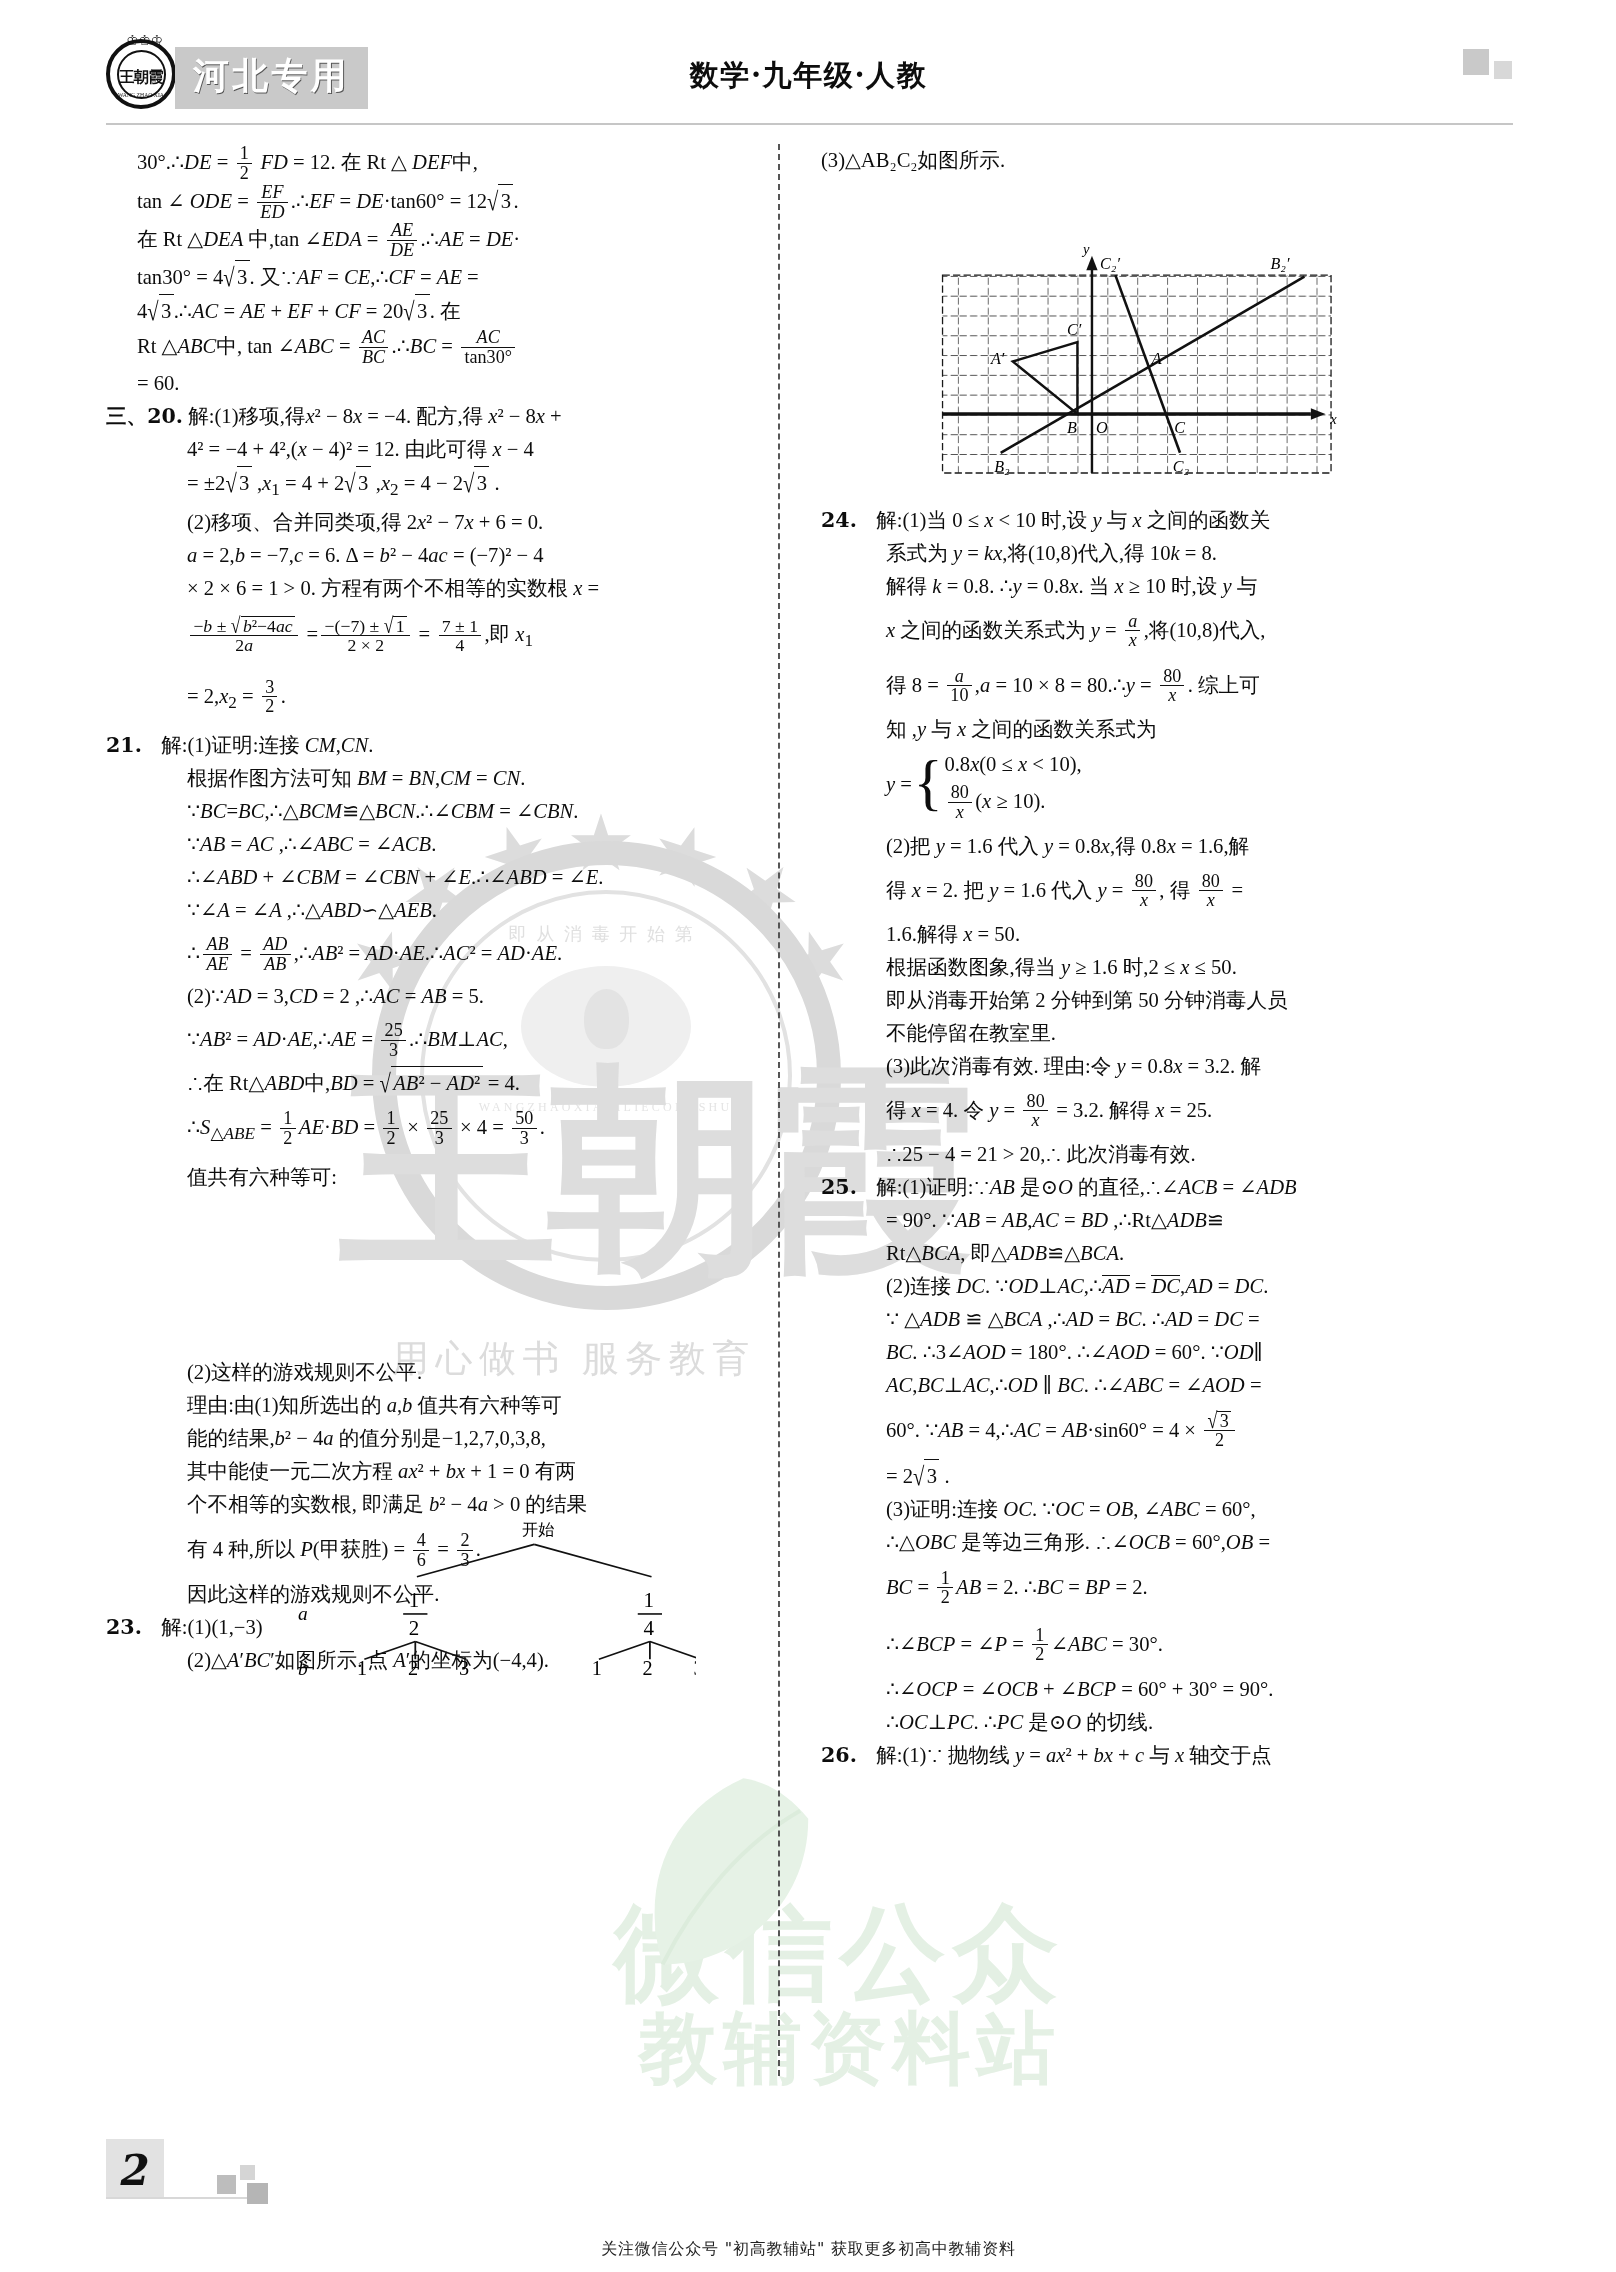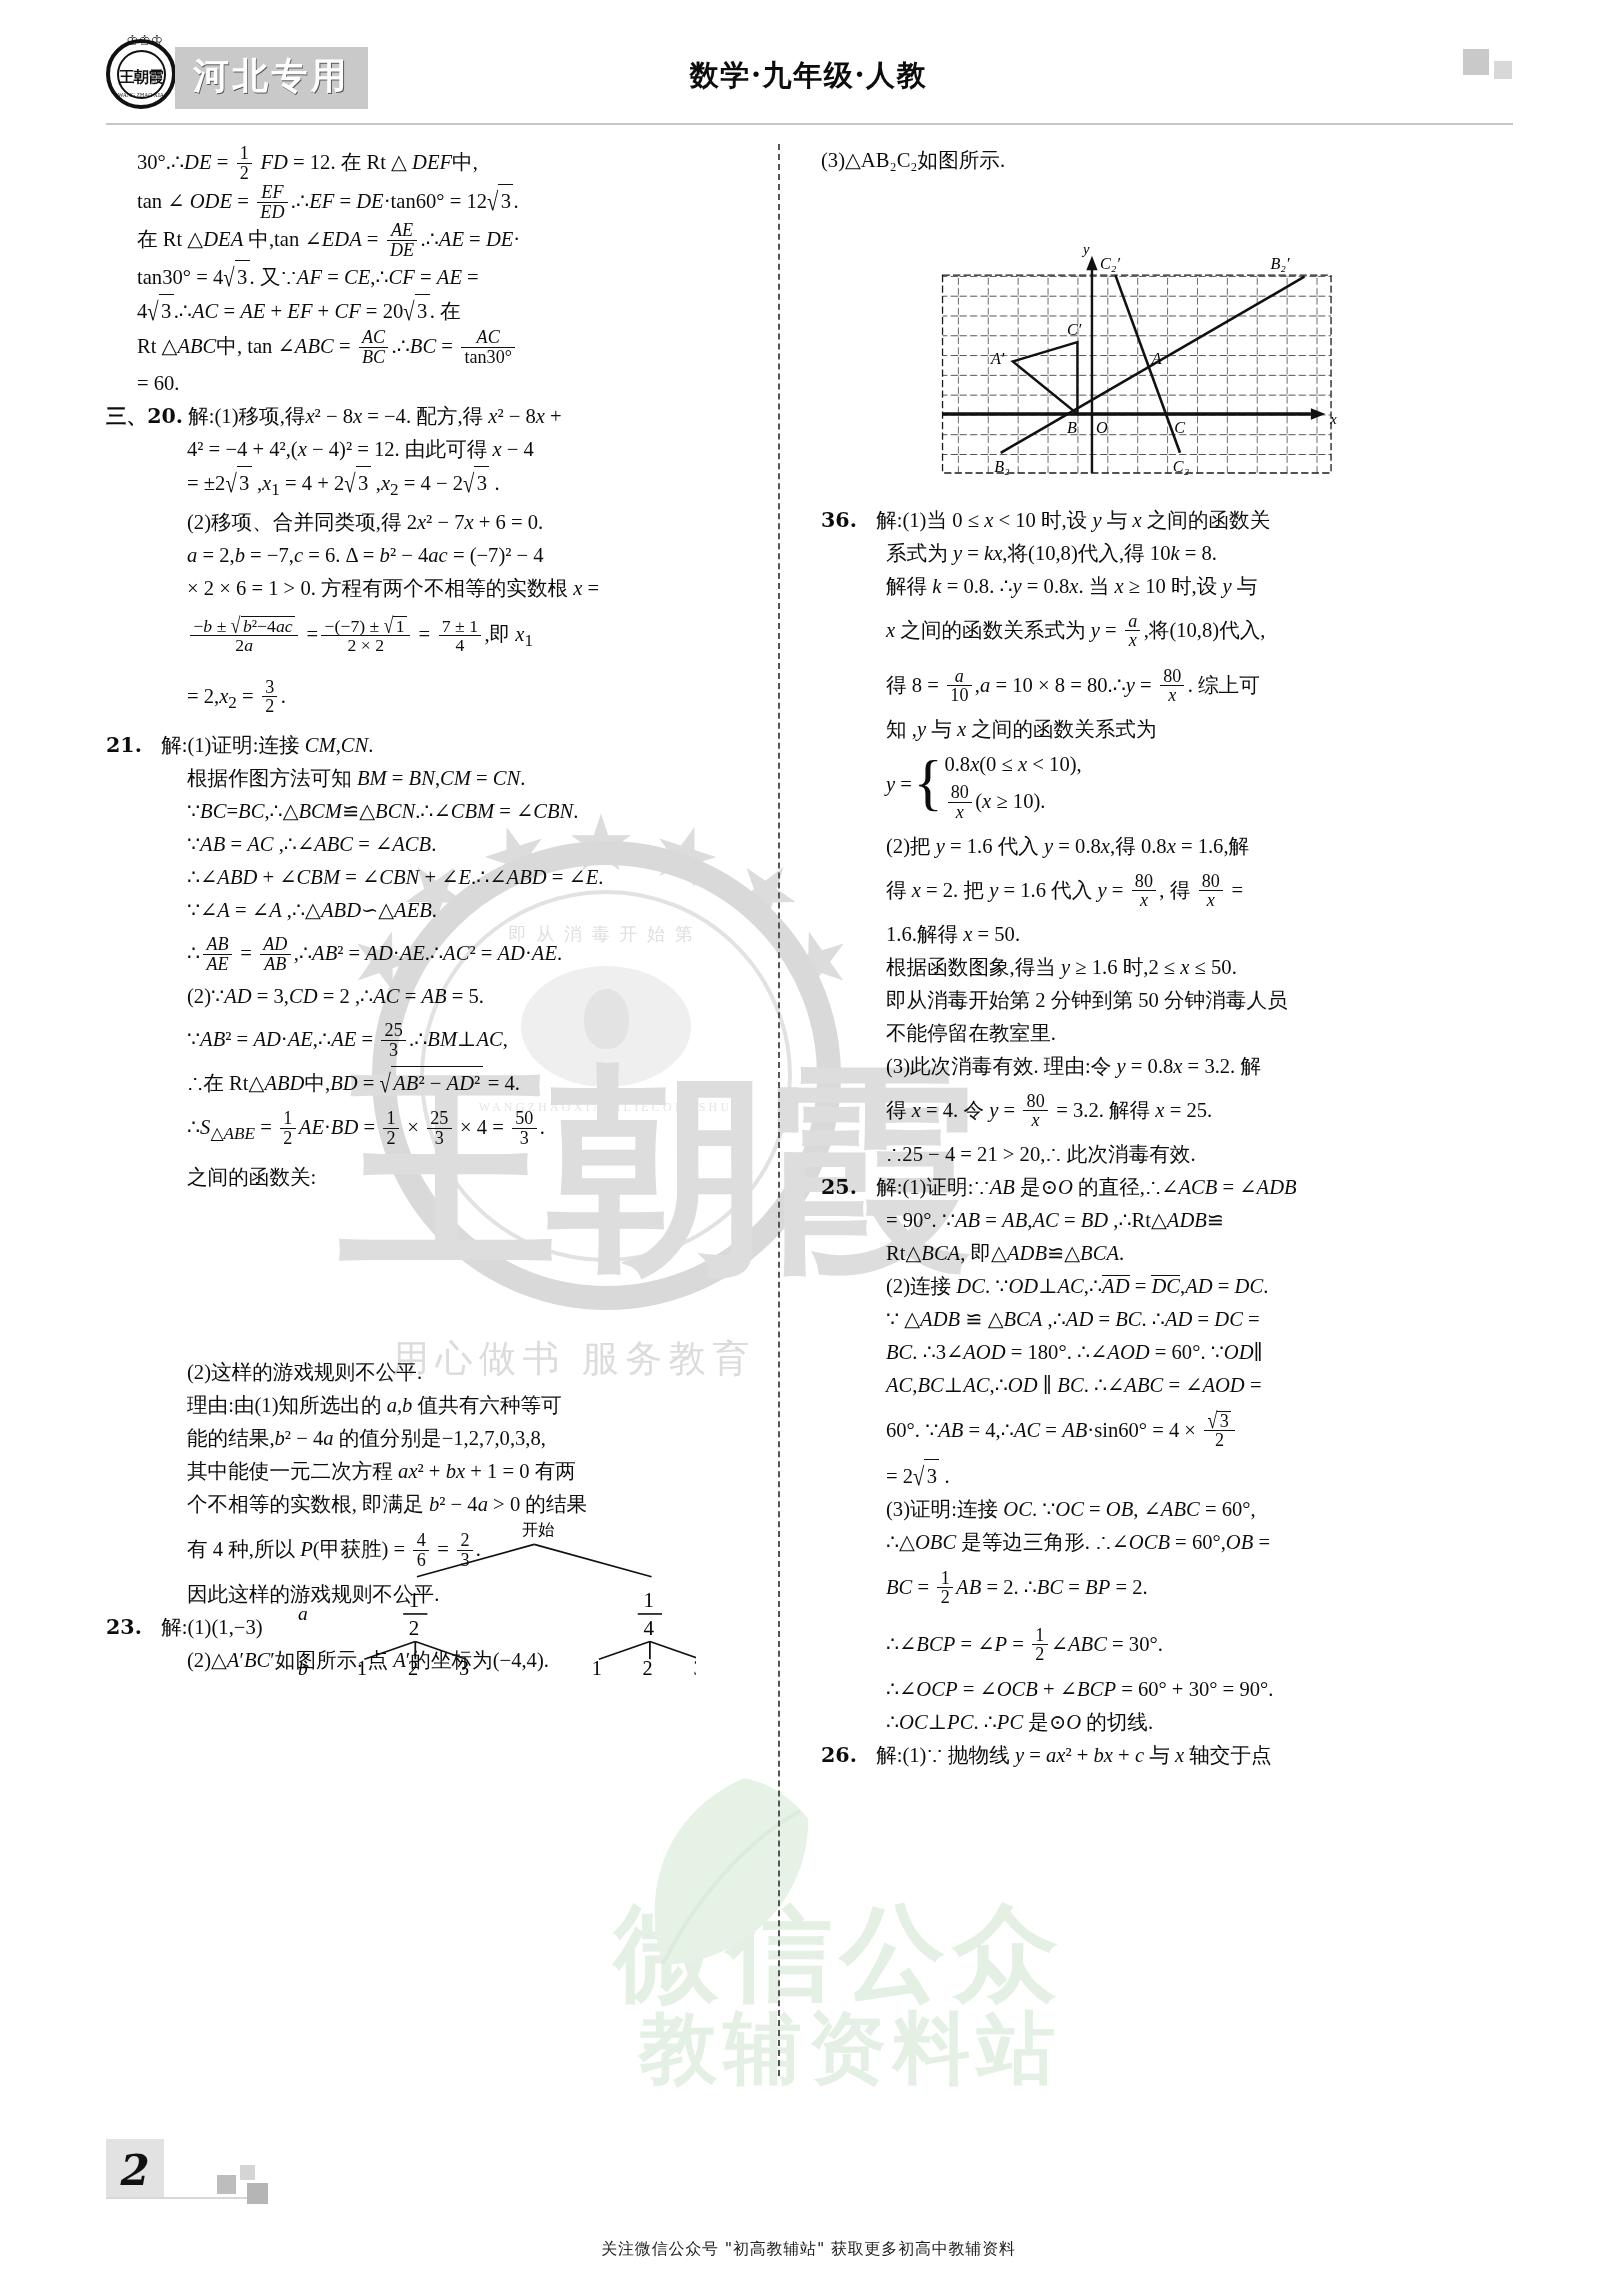--- a/index.html
+++ b/index.html
@@ -292,21 +292,21 @@
     <div class="ln" style="padding-left:81px;line-height:53px;">
       ∵<span class="it">AB</span>² = <span class="it">AD</span>·<span class="it">AE</span>,∴<span class="it">AE</span> = <span class="frac"><span class="n">25</span><span class="d">3</span></span>.∴<span class="it">BM</span>⊥<span class="it">AC</span>,
     </div>
     <div class="ln" style="padding-left:81px;">
       ∴在 Rt△<span class="it">ABD</span>中,<span class="it">BD</span> = <span class="sq"><span class="rad">√</span><span class="ovl"><span class="it">AB</span>² − <span class="it">AD</span>²</span></span> = 4.
     </div>
     <div class="ln" style="padding-left:81px;line-height:55px;">
       ∴<span class="it">S</span><sub>△<span class="it">ABE</span></sub> = <span class="frac"><span class="n">1</span><span class="d">2</span></span><span class="it">AE</span>·<span class="it">BD</span> = <span class="frac"><span class="n">1</span><span class="d">2</span></span> × <span class="frac"><span class="n">25</span><span class="d">3</span></span> × 4 = <span class="frac"><span class="n">50</span><span class="d">3</span></span>.
     </div>
 
-    <div class="ln" style="padding-left:81px;">之间的函数关:</div>
+    <div class="ln" style="padding-left:81px;">值共有六种等可:</div>
 
     <div style="height:162px;"></div>
 
     <div class="ln" style="padding-left:81px;">(2)这样的游戏规则不公平.</div>
     <div class="ln" style="padding-left:81px;">
       理由:由(1)知所选出的 <span class="it">a</span>,<span class="it">b</span> 值共有六种等可
     </div>
     <div class="ln" style="padding-left:81px;">
       能的结果,<span class="it">b</span>² − 4<span class="it">a</span> 的值分别是−1,2,7,0,3,8,
     </div>
@@ -361,21 +361,21 @@
     <text x="494" y="192" font-size="25" font-family="Liberation Serif, serif">2</text>
     <text x="557" y="192" font-size="25" font-family="Liberation Serif, serif">3</text>
   </svg>
 
   <div class="col col-right">
     <div class="ln">(3)△AB₂C₂如图所示.</div>
 
     <div style="height:327px;"></div>
 
     <div class="ln">
-      <span class="num" style="display:inline-block;width:50px;">36.</span> 解:(1)当 0 ≤ <span class="it">x</span> &lt; 10 时,设 <span class="it">y</span> 与 <span class="it">x</span> 之间的函数关
+      <span class="num" style="display:inline-block;width:50px;">24.</span> 解:(1)当 0 ≤ <span class="it">x</span> &lt; 10 时,设 <span class="it">y</span> 与 <span class="it">x</span> 之间的函数关
     </div>
     <div class="ln" style="padding-left:65px;">
       系式为 <span class="it">y</span> = <span class="it">kx</span>,将(10,8)代入,得 10<span class="it">k</span> = 8.
     </div>
     <div class="ln" style="padding-left:65px;">
       解得 <span class="it">k</span> = 0.8. ∴<span class="it">y</span> = 0.8<span class="it">x</span>. 当 <span class="it">x</span> ≥ 10 时,设 <span class="it">y</span> 与
     </div>
     <div class="ln" style="padding-left:65px;line-height:55px;">
       <span class="it">x</span> 之间的函数关系式为 <span class="it">y</span> = <span class="frac"><span class="n"><span class="it">a</span></span><span class="d"><span class="it">x</span></span></span>,将(10,8)代入,
     </div>

